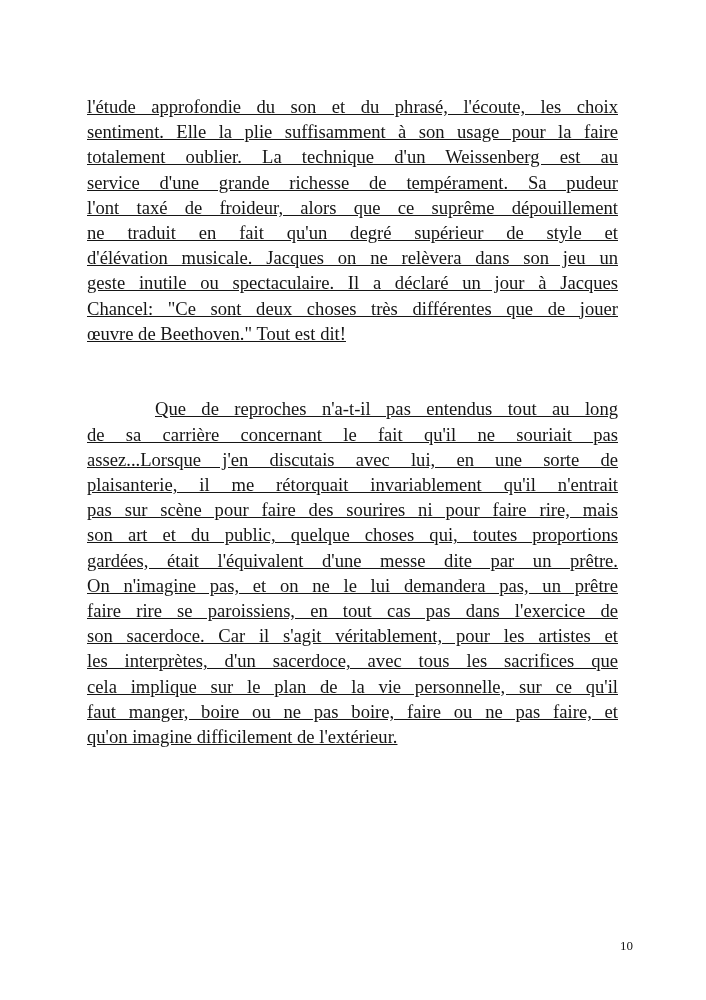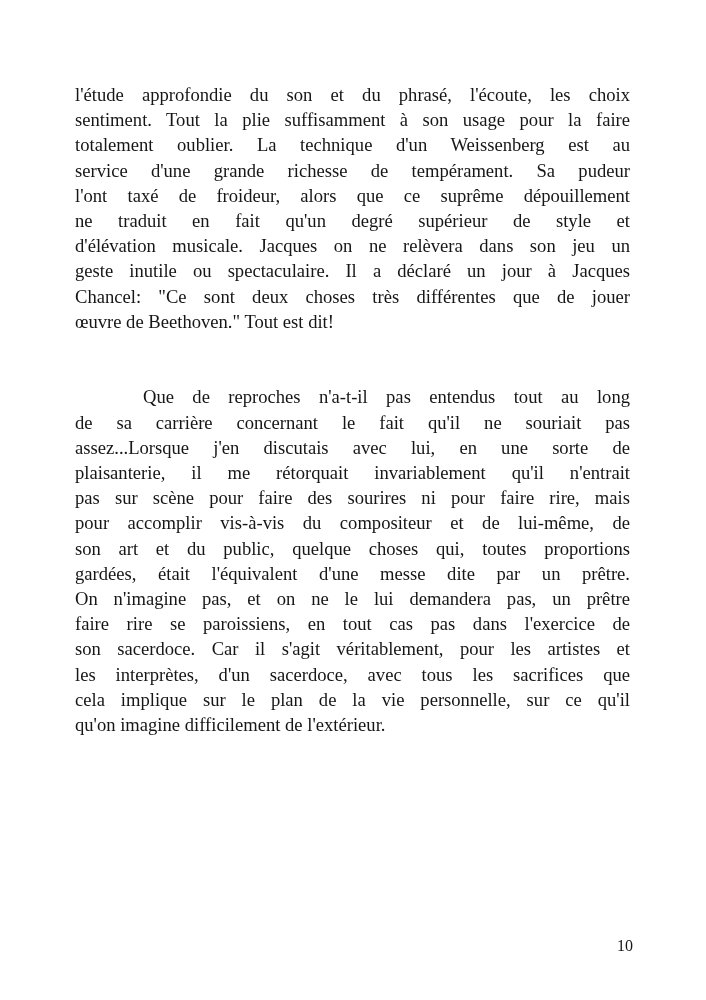--- a/index.html
+++ b/index.html
@@ -23,76 +23,77 @@
   .document-body {
     position: absolute;
     left: 75px;
     top: 82px;
     width: 555px;
     font-size: 18.6px;
     line-height: 25.2px;
     color: #161616;
   }
   .paragraph {
-    margin: 0;
+    margin: 12px;
     padding: 0;
+    text-decoration: underline;
   }
   .paragraph + .paragraph {
     margin-top: 50.4px; 
   }
   .text-line {
     text-align: justify;
     text-align-last: justify;
     white-space: normal;
   }
   .text-line.last-line {
     text-align-last: left;
   }
   .text-line.indented {
     padding-left: 68px; 
   }
   .page-number {
     position: absolute;
     top: 936px;
     right: 73px;
-    font-size: 16px;
+    font-size: 13px;
     line-height: 20px;
     color: #161616;
     text-align: left;
   }
 </style>
 </head>
 <body>
 
 <div class="document-page">
   <div class="document-body">
 
   <div class="paragraph">
         <div class="text-line">l'étude approfondie du son et du phrasé, l'écoute, les choix</div>
-        <div class="text-line">sentiment. Tout la plie suffisamment à son usage pour la faire</div>
+        <div class="text-line">sentiment. Elle la plie suffisamment à son usage pour la faire</div>
         <div class="text-line">totalement oublier. La technique d'un Weissenberg est au</div>
         <div class="text-line">service d'une grande richesse de tempérament. Sa pudeur</div>
         <div class="text-line">l'ont taxé de froideur, alors que ce suprême dépouillement</div>
         <div class="text-line">ne traduit en fait qu'un degré supérieur de style et</div>
         <div class="text-line">d'élévation musicale. Jacques on ne relèvera dans son jeu un</div>
         <div class="text-line">geste inutile ou spectaculaire. Il a déclaré un jour à Jacques</div>
         <div class="text-line">Chancel: "Ce sont deux choses très différentes que de jouer</div>
         <div class="text-line last-line">œuvre de Beethoven." Tout est dit!</div>
       </div>
       <div class="paragraph">
         <div class="text-line indented">Que de reproches n'a-t-il pas entendus tout au long</div>
         <div class="text-line">de sa carrière concernant le fait qu'il ne souriait pas</div>
         <div class="text-line">assez...Lorsque j'en discutais avec lui, en une sorte de</div>
         <div class="text-line">plaisanterie, il me rétorquait invariablement qu'il n'entrait</div>
         <div class="text-line">pas sur scène pour faire des sourires ni pour faire rire, mais</div>
-        <div class="text-line">pour accomplir vis-à-vis du compositeur et de lui-même, de</div>
         <div class="text-line">son art et du public, quelque choses qui, toutes proportions</div>
         <div class="text-line">gardées, était l'équivalent d'une messe dite par un prêtre.</div>
         <div class="text-line">On n'imagine pas, et on ne le lui demandera pas, un prêtre</div>
         <div class="text-line">faire rire se paroissiens, en tout cas pas dans l'exercice de</div>
         <div class="text-line">son sacerdoce. Car il s'agit véritablement, pour les artistes et</div>
         <div class="text-line">les interprètes, d'un sacerdoce, avec tous les sacrifices que</div>
         <div class="text-line">cela implique sur le plan de la vie personnelle, sur ce qu'il</div>
+        <div class="text-line">faut manger, boire ou ne pas boire, faire ou ne pas faire, et</div>
         <div class="text-line last-line">qu'on imagine difficilement de l'extérieur.</div>
       </div>
     </div>
   <div class="page-number">10</div>
 </div>
 
 </body></html>

